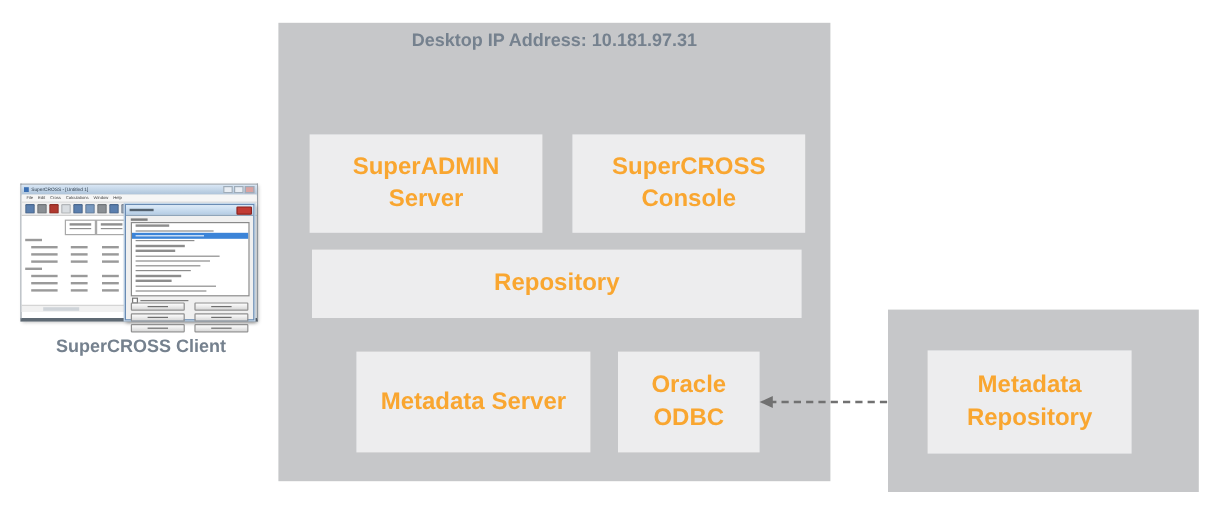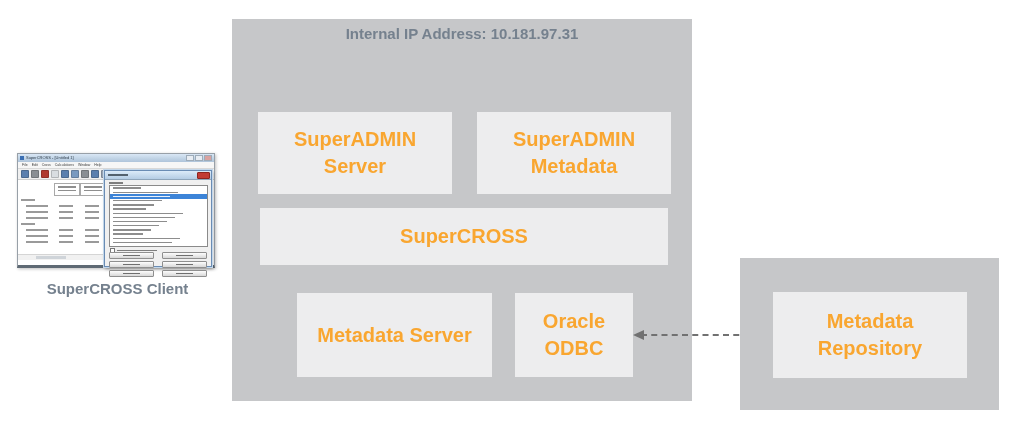--- a/index.html
+++ b/index.html
@@ -22,21 +22,21 @@
     text-align:center;color:var(--accent);font-weight:bold;font-size:20px;line-height:27px;padding:0 8px;box-sizing:border-box;}
   .c-sa-server {left:258px;top:112px;width:194px;height:82px;}
   .c-sa-console{left:477px;top:112px;width:194px;height:82px;}
   .c-superserver{left:260px;top:208px;width:408px;height:57px;}
   .c-md-server {left:297px;top:293px;width:195px;height:84px;}
   .c-odbc      {left:515px;top:293px;width:118px;height:84px;}
 
   
   .centos-box{left:740px;top:258px;width:259px;height:152px;background:var(--outer-gray);}
   .centos-title{left:0;top:8px;width:100%;text-align:center;color:var(--slate);font-weight:bold;font-size:14px;}
-  .c-md-repo{left:773px;top:292px;width:194px;height:86px;}
+  .c-md-repo{left:773px;top:292px;width:170px;height:86px;}
   .centos-host{left:0;bottom:7px;width:100%;text-align:center;color:var(--slate);font-weight:bold;font-size:14px;}
 
   
   .connector{left:633px;top:330px;width:145px;height:10px;}
   .connector .line{position:absolute;left:8px;right:8px;top:4px;border-top:2px dashed var(--conn);}
   .connector .head{position:absolute;top:0;width:0;height:0;border-top:5px solid transparent;border-bottom:5px solid transparent;}
   .connector .head.l{left:0;border-right:11px solid var(--conn);}
   .connector .head.r{right:0;border-left:11px solid var(--conn);}
 
   
@@ -287,31 +287,31 @@
       </div>
   </div>
 </div>
 
 <div class="abs client-caption">
   <div>SuperCROSS Client</div>
 </div>
 
 <div class="abs server-box">
   <div class="abs server-header">
-    <div>Internal IP Address: 10.181.97.31</div>
+    <div>Desktop IP Address: 10.181.97.31</div>
   </div>
 </div>
 <div class="abs component c-sa-server">
   <span>SuperADMIN Server</span>
 </div>
 <div class="abs component c-sa-console">
-  <span>SuperADMIN Metadata</span>
+  <span>SuperCROSS Console</span>
 </div>
 <div class="abs component c-superserver">
-  <span>SuperCROSS</span>
+  <span>Repository</span>
 </div>
 <div class="abs component c-md-server">
   <span>Metadata Server</span>
 </div>
 <div class="abs component c-odbc">
   <span>Oracle ODBC</span>
 </div>
 
 <div class="abs connector">
   <div class="line"></div>

